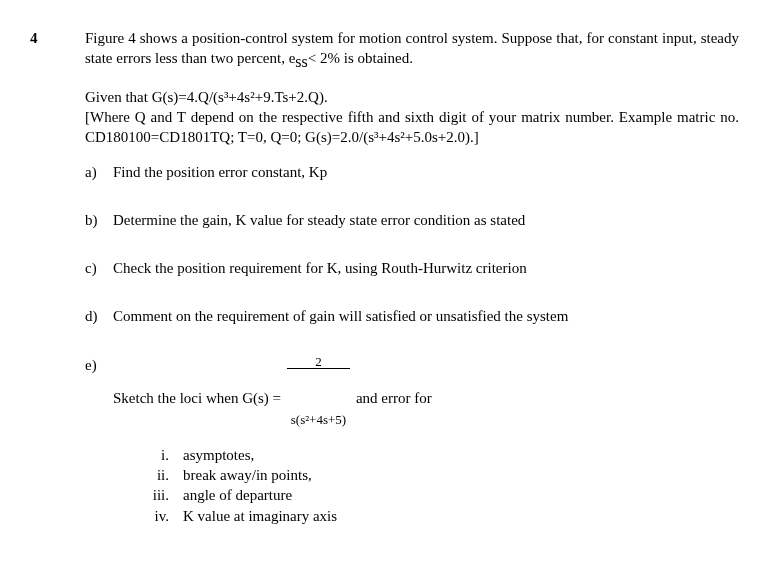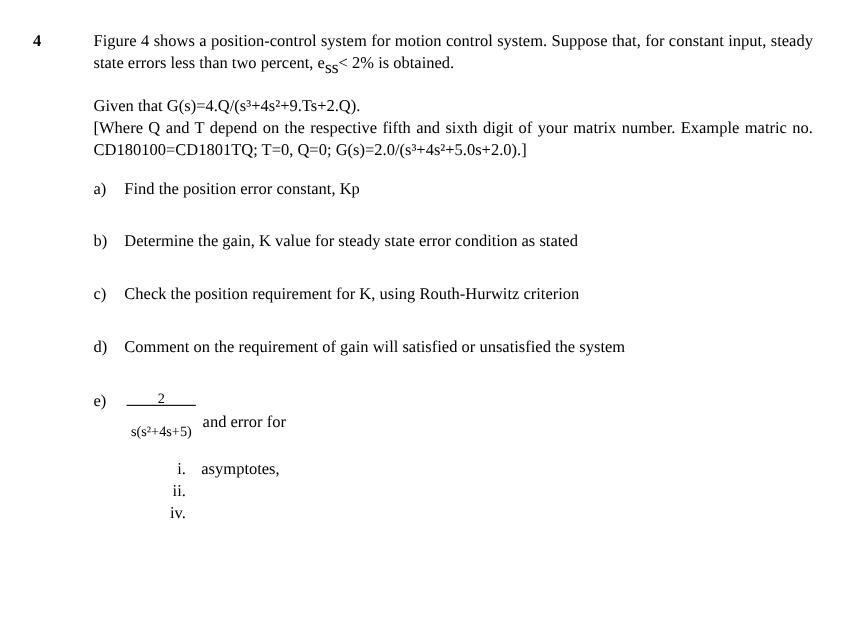--- a/index.html
+++ b/index.html
@@ -54,21 +54,21 @@
   .roman .marker { width: 36px; text-align: right; padding-right: 14px; }
   .frac {
     display: inline-block;
     vertical-align: middle;
     text-align: center;
     font-size: 13px;
     line-height: 1.05;
     margin: 0 2px;
   }
   .frac .num { display:block; border-bottom:1px solid #000; padding:0 4px; }
-  .frac .den { display:block; padding:16px 4px; }
+  .frac .den { display:block; padding:16px 4px;margin-top:28px; }
   sub { font-size: 16px; vertical-align: sub; font-family: Liberation Serif, serif; }
 </style>
 </head>
 <body>
 
 <div class="page">
   <div class="qnum">4</div>
 
   <div class="body">
 
@@ -94,36 +94,43 @@
         <span class="marker">c)</span>
         <span class="subcontent">Check the position requirement for K, using Routh-Hurwitz criterion</span>
       </li>
       <li>
         <span class="marker">d)</span>
         <span class="subcontent">Comment on the requirement of gain will satisfied or unsatisfied the system</span>
       </li>
       <li class="tight">
         <span class="marker">e)</span>
         <span class="subcontent">
+          <span>Sketch the loci when G(s) =</span>
           <span class="frac">
             <span class="num">2</span>
             <span class="den">s(s²+4s+5)</span>
           </span>
           <span> and error for</span>
 
           <ol class="roman">
             <li>
               <span class="marker">i.</span>
               <span>asymptotes,</span>
             </li>
             <li>
               <span class="marker">ii.</span>
+              <span>break away/in points,</span>
+            </li>
+            <li>
+              <span class="marker">iii.</span>
+              <span>angle of departure</span>
             </li>
             <li>
               <span class="marker">iv.</span>
+              <span>K value at imaginary axis</span>
             </li>
           </ol>
         </span>
       </li>
     </ol>
 
   </div>
 </div>
 
 </body></html>

